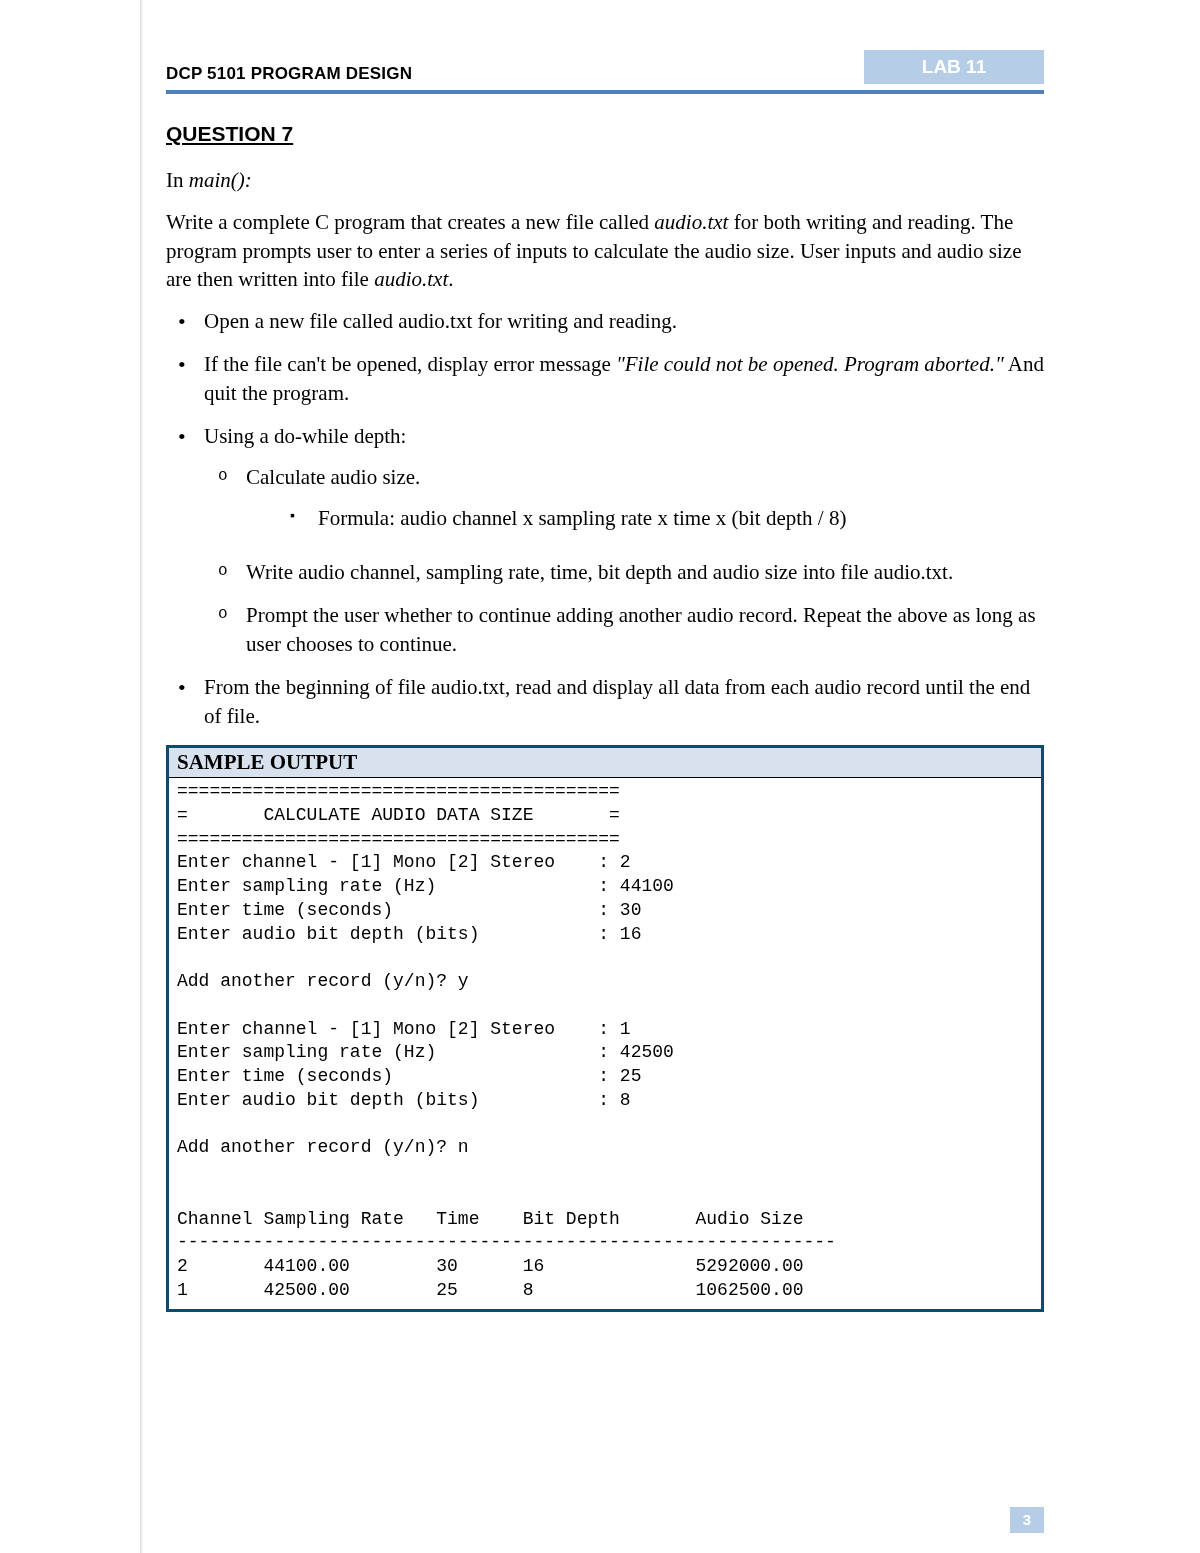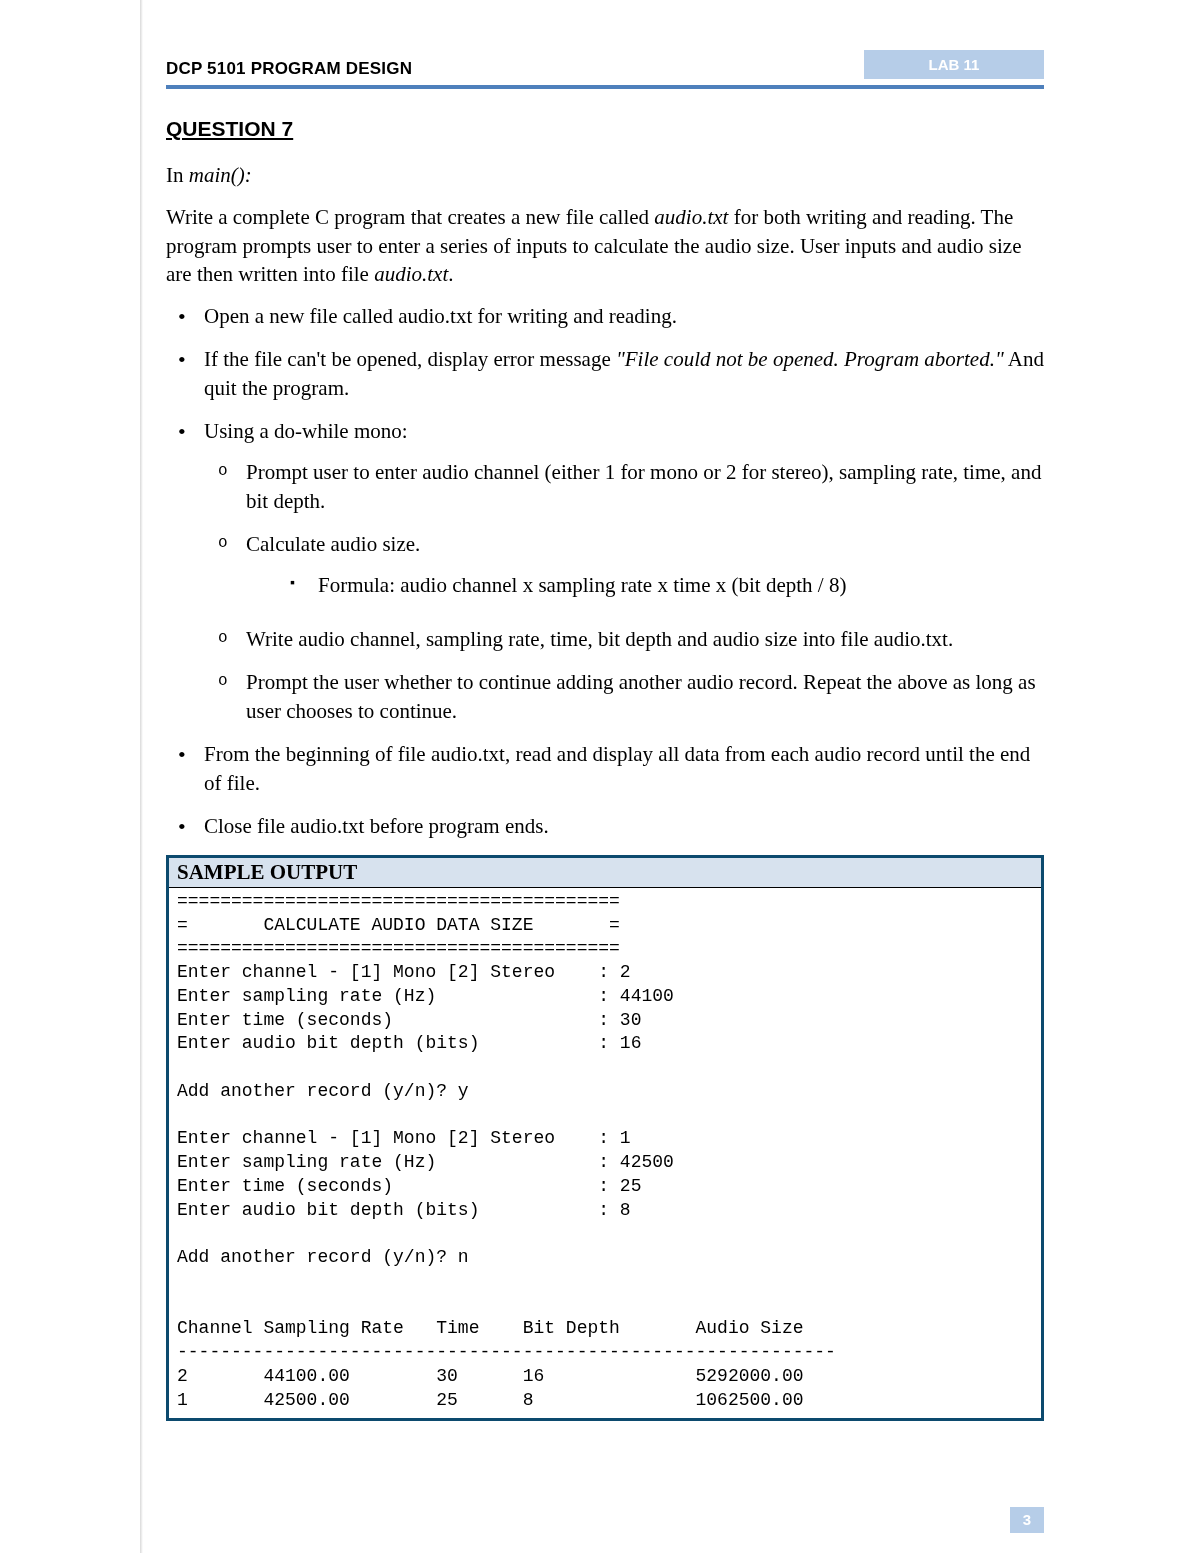--- a/index.html
+++ b/index.html
@@ -36,21 +36,21 @@
     font-family: Arial, Helvetica, sans-serif;
     font-weight: 700;
     font-size: 17px;
     letter-spacing: 0.2px;
   }
   .header-right {
     background: #b6cde8;
     color: #fff;
     font-family: Arial, Helvetica, sans-serif;
     font-weight: 700;
-    font-size: 15px;
+    font-size: 19px;
     padding: 6px 40px 6px 40px;
     min-width: 180px;
     text-align: center;
   }
   .header-rule {
     height: 4px;
     background: #4e80bc;
     margin-top: 2px;
     margin-bottom: 28px;
   }
@@ -186,36 +186,34 @@
   </div>
 
   <ul class="level1">
     <li>Open a new file called audio.txt for writing and reading.</li>
 
     <li>
       <span>If the file can't be opened, display error message </span><span class="italic">"File could not be opened. Program aborted."</span><span> And quit the program.</span>
     </li>
 
     <li>
-      <span>Using a do-while mono:</span>
+      <span>Using a do-while depth:</span>
       <ul class="level2">
-        <li>Prompt user to enter audio channel (either 1 for mono or 2 for stereo), sampling rate, time, and bit depth.</li>
         <li>
           <span>Calculate audio size.</span>
           <ul class="level3">
             <li>Formula: audio channel x sampling rate x time x (bit depth / 8)</li>
           </ul>
         </li>
         <li>Write audio channel, sampling rate, time, bit depth and audio size into file audio.txt.</li>
         <li>Prompt the user whether to continue adding another audio record. Repeat the above as long as user chooses to continue.</li>
       </ul>
     </li>
 
     <li>From the beginning of file audio.txt, read and display all data from each audio record until the end of file.</li>
-    <li>Close file audio.txt before program ends.</li>
   </ul>
 
   <div class="sample-box">
     <div class="sample-header">SAMPLE OUTPUT</div>
     <div class="sample-body">=========================================
 =       CALCULATE AUDIO DATA SIZE       =
 =========================================
 Enter channel - [1] Mono [2] Stereo    : 2
 Enter sampling rate (Hz)               : 44100
 Enter time (seconds)                   : 30

